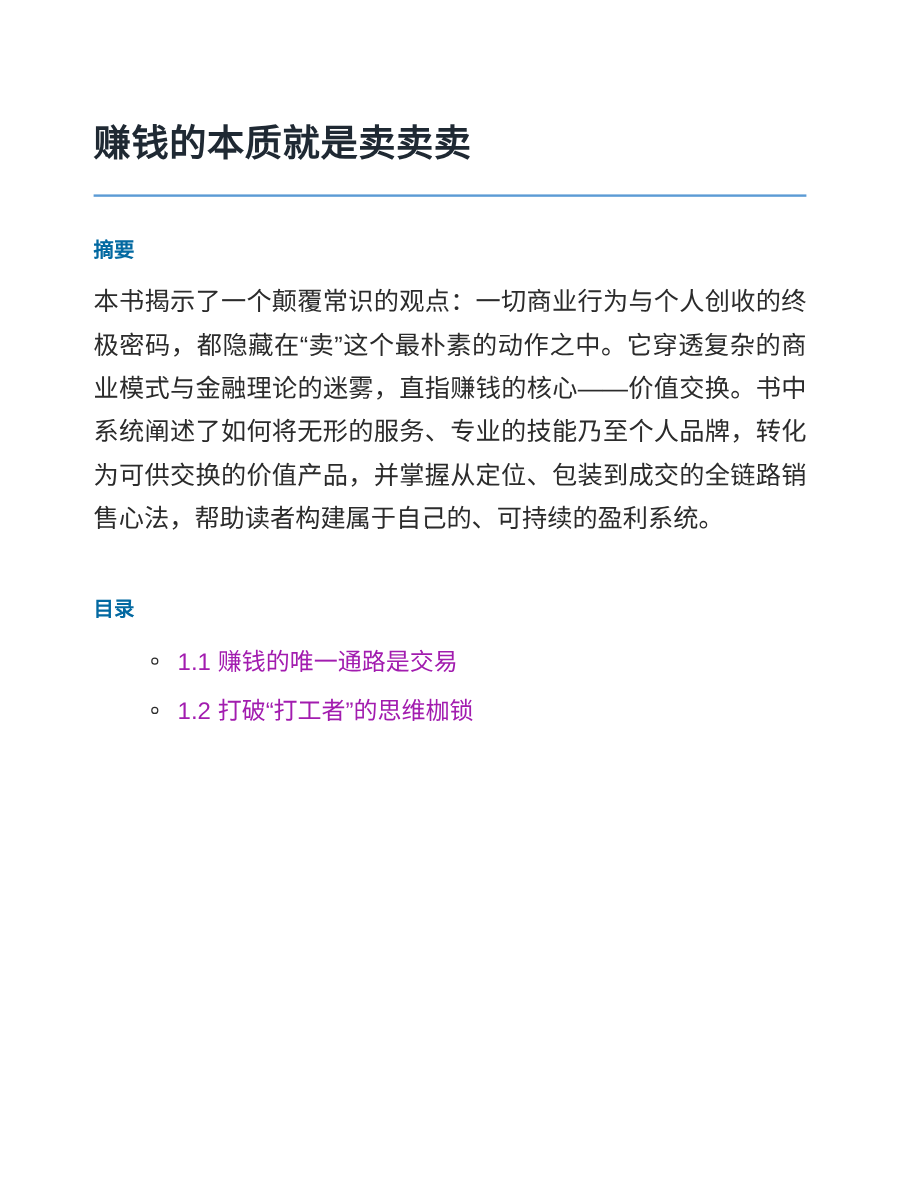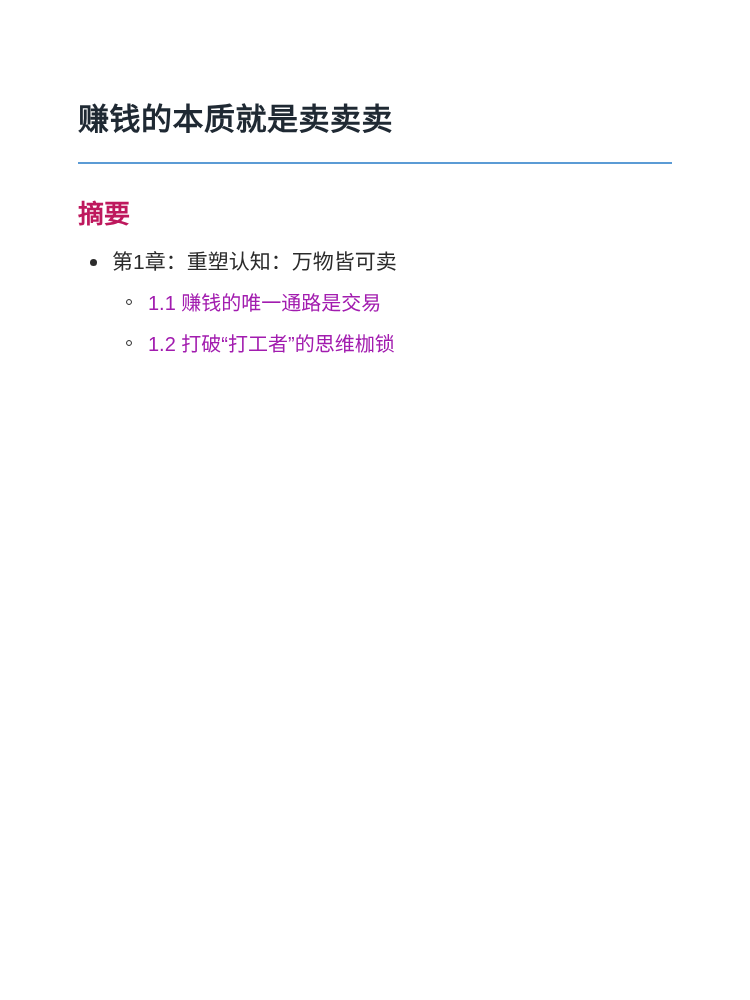--- a/index.html
+++ b/index.html
@@ -28,23 +28,23 @@
     margin: 0 0 22px 0;
     line-height: 1.3;
   }
   .title-rule {
     height: 2px;
     background: #5b9bd5;
     width: 100%;
     margin: 0 0 34px 0;
   }
   .section-heading {
-    font-size: 26px;
+    font-size: 17px;
     font-weight: bold;
-    color: #be185d;
+    color: #0369a1;
     margin: 0 0 14px 0;
     line-height: 1.3;
   }
   .section-heading.toc {
     margin-top: 46px;
     margin-bottom: 18px;
   }
   .abstract-text {
     font-size: 21px;
     line-height: 1.72;
@@ -102,25 +102,26 @@
 </style>
 </head>
 <body>
 
 <div class="page">
 
   <h1 class="doc-title">赚钱的本质就是卖卖卖</h1>
   <div class="title-rule"></div>
 
   <h2 class="section-heading">摘要</h2>
+  <p class="abstract-text">本书揭示了一个颠覆常识的观点：一切商业行为与个人创收的终极密码，都隐藏在“卖”这个最朴素的动作之中。它穿透复杂的商业模式与金融理论的迷雾，直指赚钱的核心——价值交换。书中系统阐述了如何将无形的服务、专业的技能乃至个人品牌，转化为可供交换的价值产品，并掌握从定位、包装到成交的全链路销售心法，帮助读者构建属于自己的、可持续的盈利系统。</p>
 
+  <h2 class="section-heading toc">目录</h2>
 
   <ul class="toc-list">
     <li class="chapter">
-      <span class="chapter-label">第1章：重塑认知：万物皆可卖</span>
       <ul class="sub-list">
         <li class="section">1.1 赚钱的唯一通路是交易</li>
         <li class="section">1.2 打破“打工者”的思维枷锁</li>
       </ul>
     </li>
   </ul>
 
 </div>
 
 </body></html>

